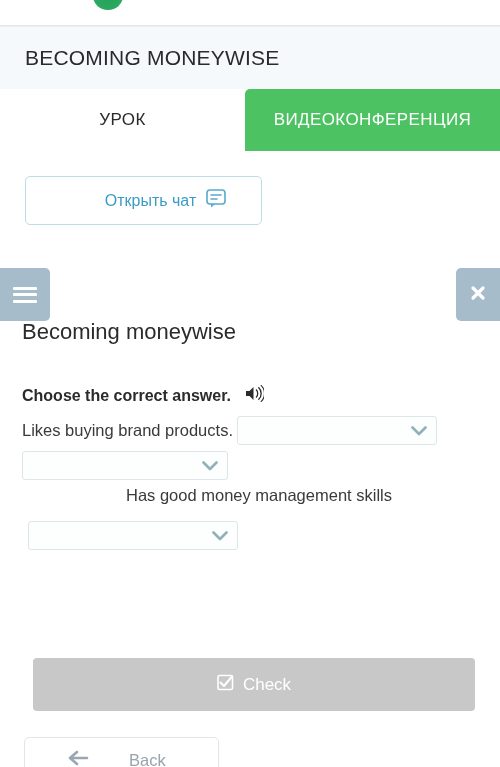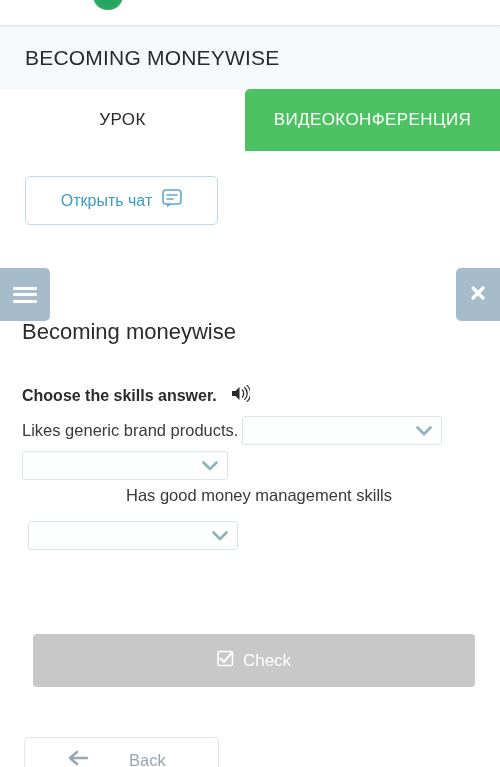--- a/index.html
+++ b/index.html
@@ -105,20 +105,21 @@
     border: 1px solid #bcdcea;
     border-radius: 5px;
     background: #ffffff;
     display: flex;
     align-items: center;
     justify-content: center;
     gap: 10px;
     color: #3a9cc4;
     font-size: 16px;
     cursor: pointer;
+    padding-left: 44px;
   }
   .chat-icon { display: block; }
 
   
   .content-card {
     position: absolute;
     left: 0; top: 268px;
     width: 500px; height: 499px;
     background: #ffffff;
   }
@@ -210,21 +211,21 @@
     top: 50%;
     transform: translateY(-50%);
   }
   .q-row.wrap-row { display: block; }
   .q-row.wrap-row .q-label { display: block; margin-bottom: 16px; }
   .q-row.wrap-row .q-select { display: block; }
 
   
   .check-btn {
     position: absolute;
-    left: 33px; top: 634px;
+    left: 33px; top: 658px;
     width: 442px; height: 53px;
     background: #c8c8c8;
     border: none;
     border-radius: 4px;
     color: #ffffff;
     font-size: 17px;
     display: flex;
     align-items: center;
     justify-content: center;
     gap: 9px;
@@ -300,35 +301,35 @@
       <span>
         <svg width="18" height="18" viewBox="0 0 18 18">
           <path d="M4 4 L14 14 M14 4 L4 14" stroke="#ffffff" stroke-width="3.2" stroke-linecap="round"></path>
         </svg>
       </span>
     </div>
 
     <div class="lesson-title">Becoming moneywise</div>
 
     <div class="instruction">
-      <span class="instruction-text">Choose the skills answer.</span>
+      <span class="instruction-text">Choose the correct answer.</span>
       <span class="speaker-icon">
         <svg width="19" height="17" viewBox="0 0 19 17">
           <path d="M1 6 L4.5 6 L8.5 2 L8.5 15 L4.5 11 L1 11 Z" fill="#2b2b2b"></path>
           <path d="M11 4.5 A5.5 5.5 0 0 1 11 12.5" fill="none" stroke="#2b2b2b" stroke-width="1.3"></path>
           <path d="M13.4 2.2 A8.5 8.5 0 0 1 13.4 14.8" fill="none" stroke="#2b2b2b" stroke-width="1.3"></path>
           <path d="M15.8 0.2 A11.2 11.2 0 0 1 15.8 16.8" fill="none" stroke="#2b2b2b" stroke-width="1.1"></path>
         </svg>
       </span>
     </div>
 
     <div class="q-rows">
 
       <div class="q-row">
-        <span class="q-label">Likes generic brand products.</span>
+        <span class="q-label">Likes buying brand products.</span>
         <div class="q-select" style="width:200px">
           <span class="chev">
             <svg width="16" height="10" viewBox="0 0 16 10">
                 <path d="M1.5 1.5 L8 8 L14.5 1.5" fill="none" stroke="#8fb1b8" stroke-width="2.6" stroke-linecap="round" stroke-linejoin="round"></path>
               </svg>
           </span>
         </div>
       </div>
 
 

